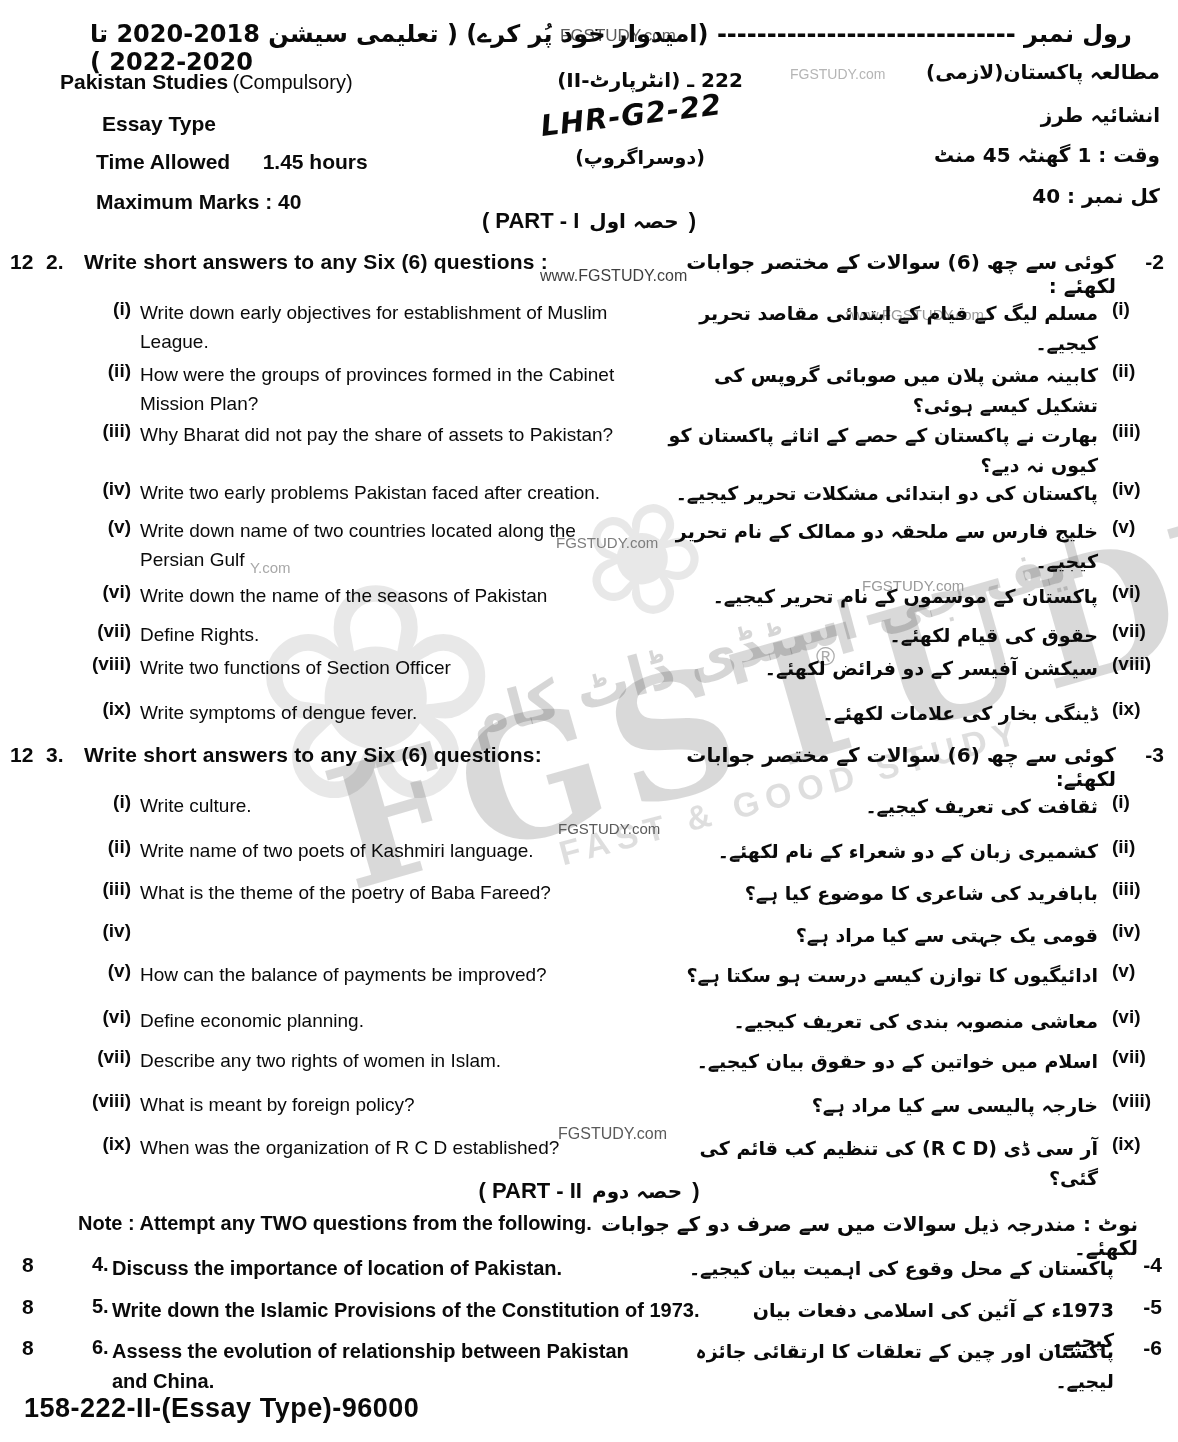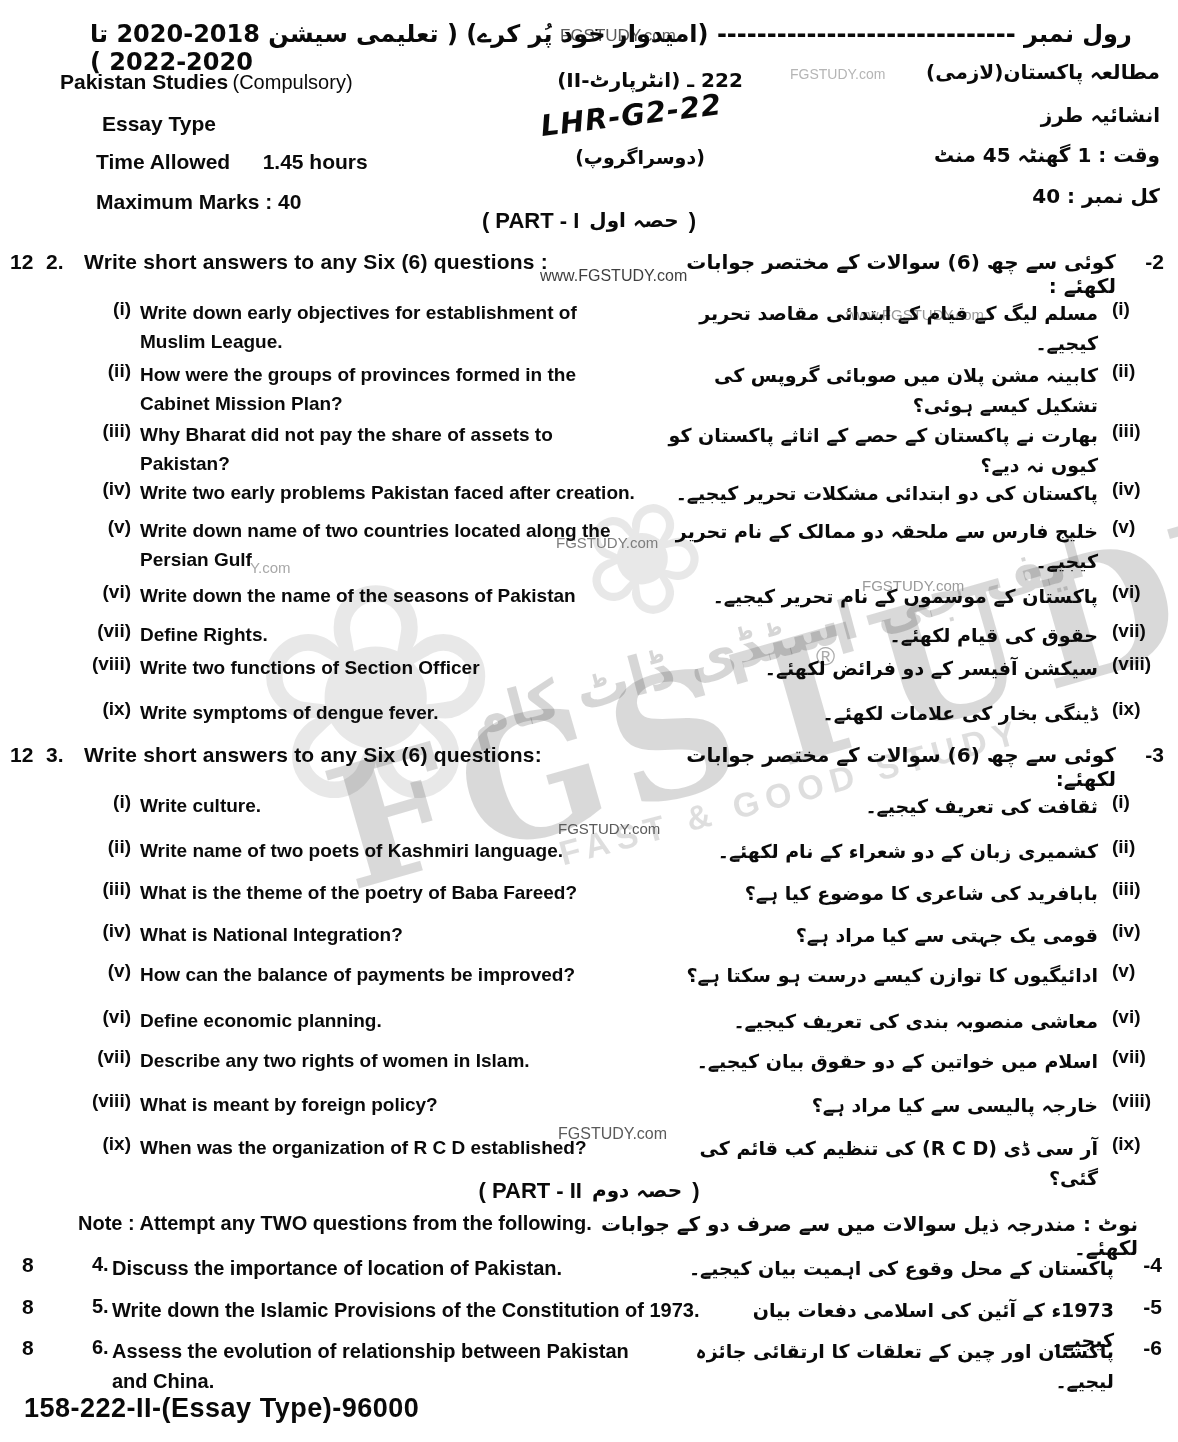--- a/index.html
+++ b/index.html
@@ -39,37 +39,37 @@
     font-size:24px;font-weight:bold;
   }
   .hl{font-weight:bold;font-size:21px;}
   .hl-normal{font-weight:normal;font-size:20px;}
   .hdr-right{right:18px;text-align:right;font-size:20px;font-weight:bold;}
   .hand{
     font-family:"DejaVu Sans",sans-serif;font-style:italic;font-weight:bold;
     font-size:29px;transform:rotate(-7deg);letter-spacing:1px;
   }
   .part-head{
-    left:0;width:100%;display:flex;justify-content:center;align-items:flex-start;
+    left:0;width:100%;display:flex;justify-content:center;align-items:center;
     gap:10px;font-weight:bold;font-size:22px;
   }
   .part-head .ur{font-size:20px;}
 
   
   .qhead{left:0;width:100%;display:flex;align-items:flex-start;font-weight:bold;}
   .qhead .m{flex:0 0 46px;padding-left:10px;font-size:21px;box-sizing:border-box;}
   .qhead .n{flex:0 0 38px;font-size:21px;}
   .qhead .t{flex:0 0 575px;font-size:21px;letter-spacing:0.2px;}
   .qhead .u{flex:1;text-align:right;font-size:20px;font-weight:bold;}
   .qhead .r{flex:0 0 62px;text-align:right;padding-right:14px;font-size:21px;box-sizing:border-box;}
 
   
   .sub{left:0;width:100%;display:flex;align-items:flex-start;}
   .sub .sn{flex:0 0 140px;text-align:right;padding-right:9px;font-size:19px;font-weight:bold;box-sizing:border-box;}
-  .sub .se{flex:0 0 505px;font-size:19px;font-weight:bold;line-height:1.55;}
+  .sub .se{flex:0 0 505px;font-size:19px;font-weight:normal;line-height:1.55;}
   .sub .su{flex:1;text-align:right;font-size:19px;font-weight:bold;padding-left:6px;line-height:1.6;}
   .sub .sr{flex:0 0 80px;text-align:left;padding-left:14px;font-size:19px;font-weight:bold;box-sizing:border-box;}
 
   
   .note-row{left:0;width:100%;display:flex;align-items:flex-start;font-weight:bold;}
   .note-row .t{flex:0 0 595px;padding-left:78px;font-size:20px;box-sizing:border-box;}
   .note-row .u{flex:1;text-align:right;padding-right:40px;font-size:20px;}
 
   
   .qrow{left:0;width:100%;display:flex;align-items:flex-start;font-weight:bold;}
@@ -218,21 +218,20 @@
     <span class="sr" dir="ltr">(ii)</span>
   </div>
   <div class="abs sub" style="top:878px;">
     <span class="sn">(iii)</span>
     <span class="se en">What is the theme of the poetry of Baba Fareed?</span>
     <span class="su ur" dir="rtl">بابافرید کی شاعری کا موضوع کیا ہے؟</span>
     <span class="sr" dir="ltr">(iii)</span>
   </div>
   <div class="abs sub" style="top:920px;">
     <span class="sn">(iv)</span>
-    <span class="se en">What is National Integration?</span>
     <span class="su ur" dir="rtl">قومی یک جہتی سے کیا مراد ہے؟</span>
     <span class="sr" dir="ltr">(iv)</span>
   </div>
   <div class="abs sub" style="top:960px;">
     <span class="sn">(v)</span>
     <span class="se en">How can the balance of payments be improved?</span>
     <span class="su ur" dir="rtl">ادائیگیوں کا توازن کیسے درست ہو سکتا ہے؟</span>
     <span class="sr" dir="ltr">(v)</span>
   </div>
   <div class="abs sub" style="top:1006px;">

